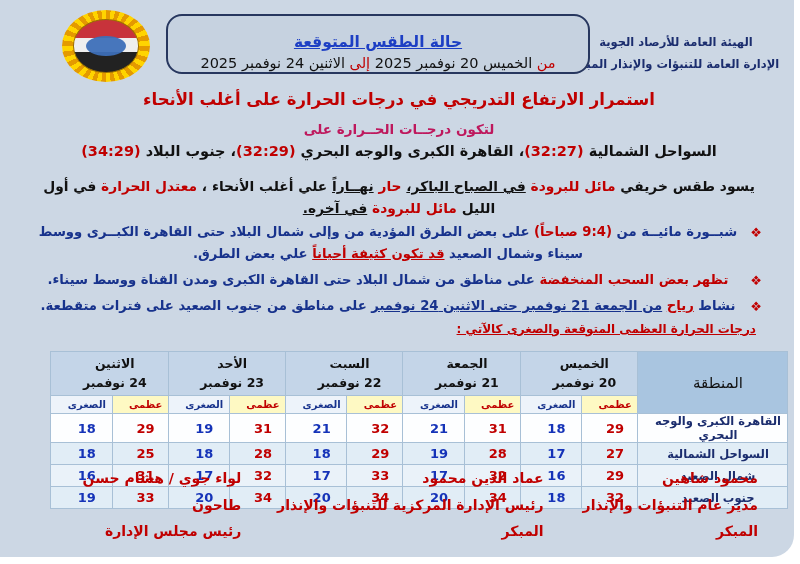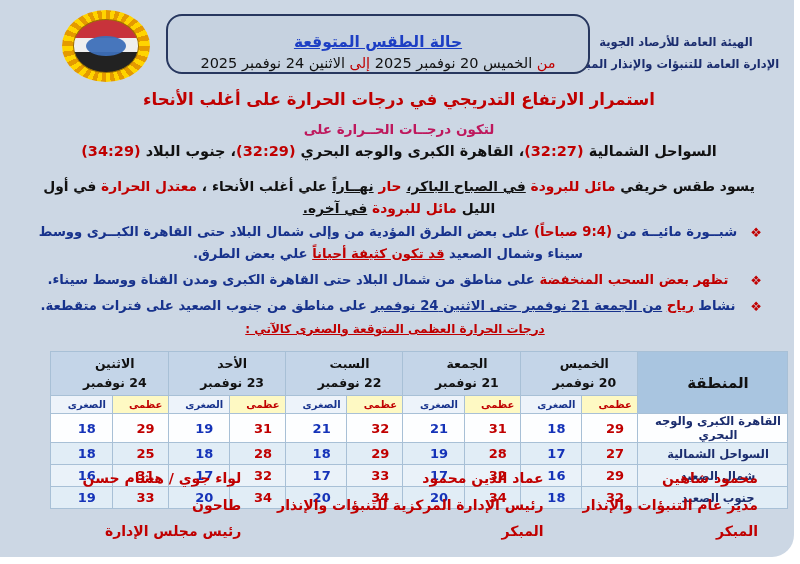--- a/index.html
+++ b/index.html
@@ -26,36 +26,36 @@
 
   
   .content { position:absolute; top:88px; right:30px; left:34px; direction:rtl; text-align:center; }
   .headline { font-size:16.5px; font-weight:bold; color:#c00000; margin:2px 0 12px; }
   .temp-intro { font-size:13.5px; font-weight:bold; color:#be185d; margin-bottom:6px; }
   .temp-regions { font-size:14.5px; font-weight:bold; color:#111; margin-bottom:16px; }
   .summary { font-size:13.8px; font-weight:bold; line-height:1.6; margin-bottom:2px; }
   .bullets { }
   .bullet { position:relative; padding-right:22px; font-size:13.2px; font-weight:bold; line-height:1.62; margin-bottom:5px; }
   .bullet .mark { position:absolute; right:2px; top:1px; color:#c00000; font-size:13px; }
-  .table-note { font-size:12px; font-weight:bold; color:#c00000;
+  .table-note { text-align:right; font-size:12px; font-weight:bold; color:#c00000;
                 text-decoration:underline; margin:2px 8px 0 0; }
 
   
   .seg-k  { color:#111111; }
   .seg-ku { color:#111111; text-decoration:underline; }
   .seg-r  { color:#c00000; }
   .seg-ru { color:#c00000; text-decoration:underline; }
   .seg-n  { color:#17328c; }
   .seg-nu { color:#17328c; text-decoration:underline; }
 
   
   .tablewrap { position:absolute; top:351px; left:50px; width:738px; direction:rtl; }
   table.forecast { width:100%; border-collapse:collapse; border:1.5px solid #8aa7c4; background:#ffffff; }
   table.forecast td { border:1px solid #a8c0d6; text-align:center; vertical-align:middle;padding-left:11px; }
-  td.c-region-h { background:#a9c5e0; font-size:15px; font-weight:bold; color:#111; width:150px; }
+  td.c-region-h { background:#a9c5e0; font-size:15px; font-weight:normal; color:#111; width:150px; }
   td.c-day { background:#c4d5e8; font-size:12.5px; font-weight:bold; color:#111; line-height:1.5; height:44px; }
   td.c-max { background:#fef9c3; color:#c00000; font-size:10px; font-weight:bold; height:18px; }
   td.c-min { background:#edf3fa; color:#17328c; font-size:10px; font-weight:bold; height:18px; }
   td.c-rname { font-size:11.5px; font-weight:bold; color:#1b2d6e; height:22px; }
   td.t-max { color:#c00000; font-size:13px; font-weight:bold; }
   td.t-min { color:#1533b8; font-size:13px; font-weight:bold; }
   tr.row-a { background:#fdfeff; }
   tr.row-b { background:#e1edf6; }
   tr.row-c { background:#eaf2f9; }
 

